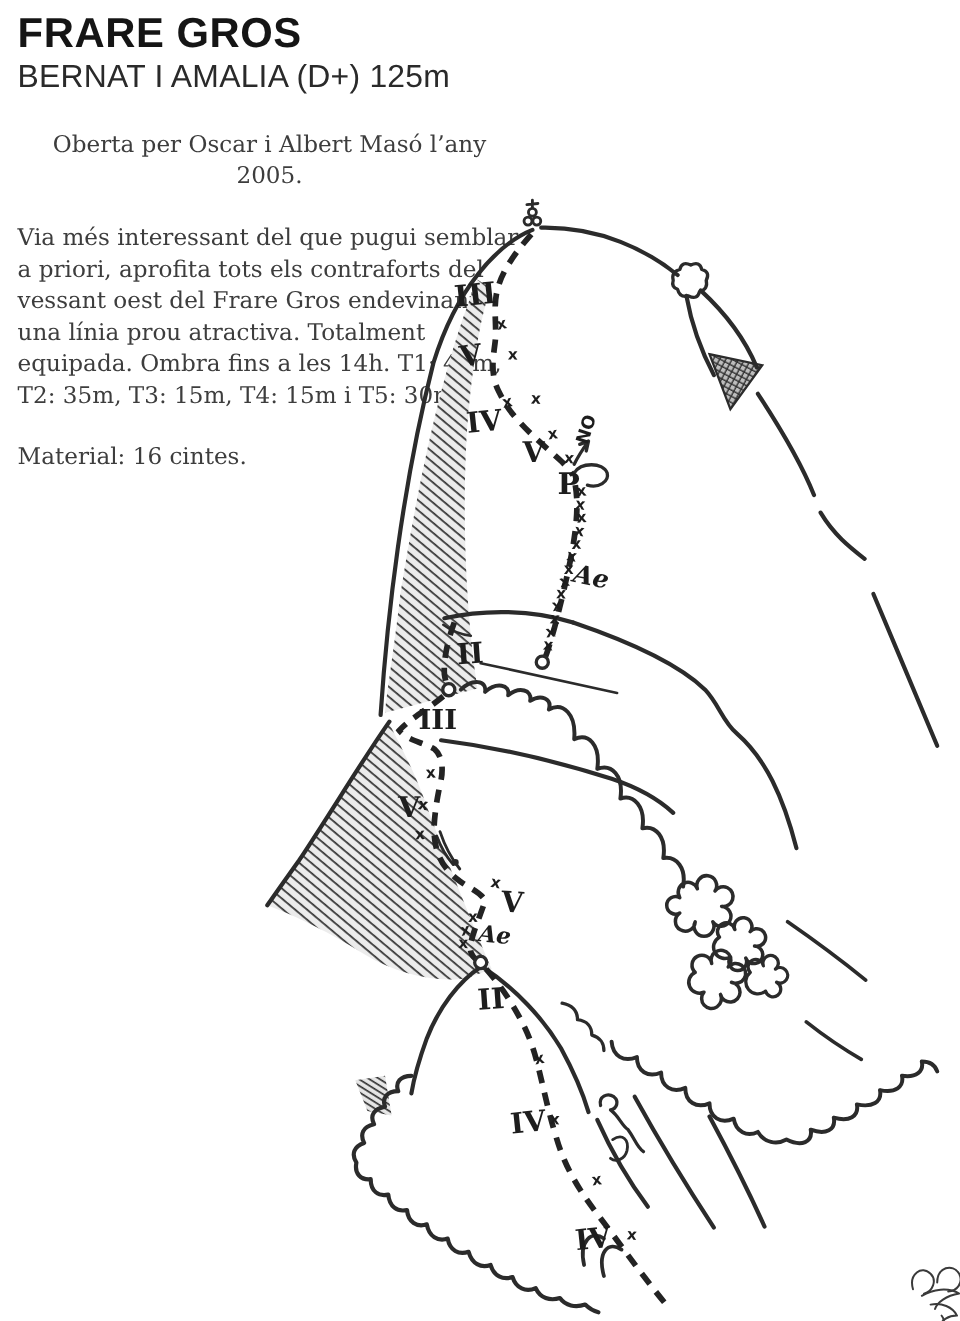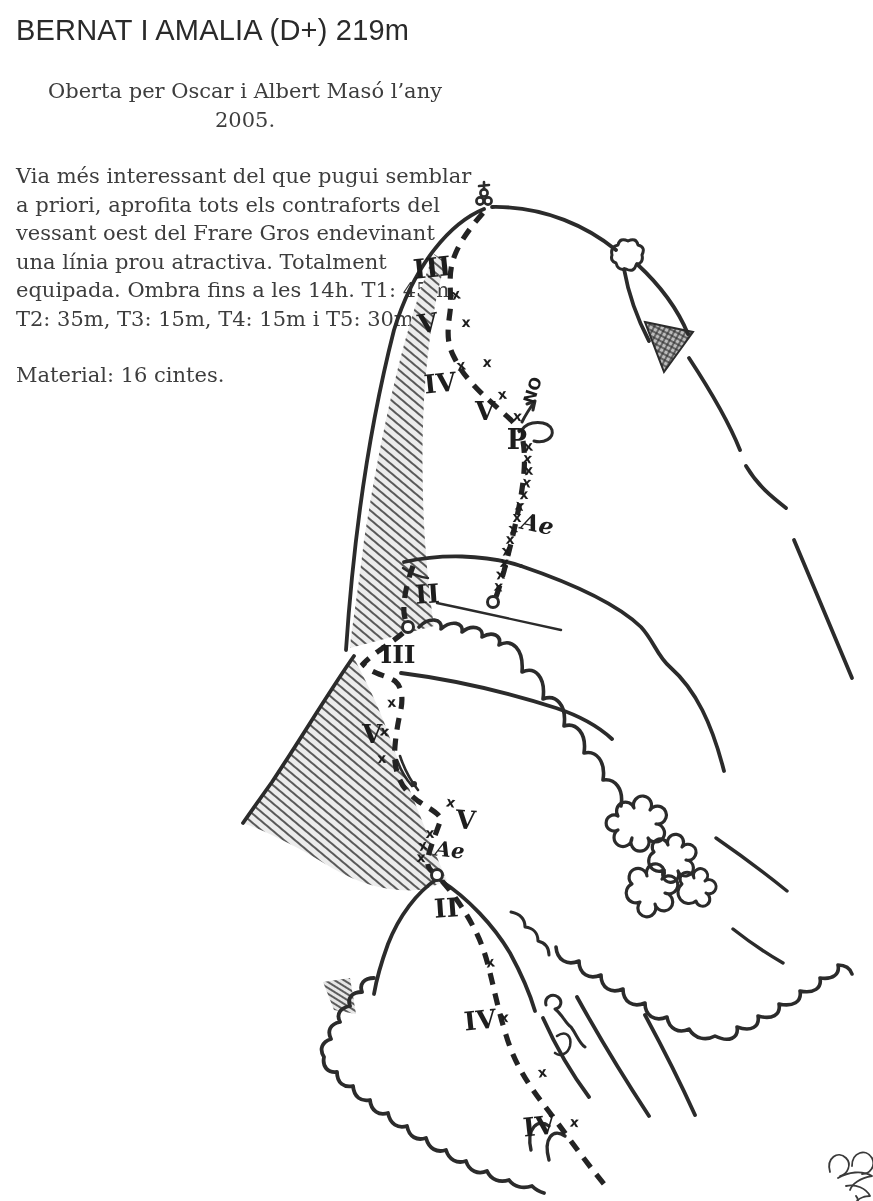--- a/index.html
+++ b/index.html
@@ -22,21 +22,22 @@
   text.bolt{font-family:"DejaVu Sans",sans-serif;font-weight:700;fill:#1d1d1d;}
   text.dir{font-family:"DejaVu Sans",sans-serif;font-weight:700;fill:#1d1d1d;}
   text.anchorP{font-family:"DejaVu Serif",serif;font-weight:700;fill:#1d1d1d;}
 </style>
 </head>
 <body>
 
 <div class="page">
 
   <div class="textcol">
-    <div class="subtitle">BERNAT I AMALIA (D+) 219m</div>
+    <div class="title">FRARE GROS</div>
+    <div class="subtitle">BERNAT I AMALIA (D+) 125m</div>
     <div class="body-text p1">Oberta per Oscar i Albert Masó l’any 2005.</div>
     <div class="body-text p2">Via més interessant del que pugui semblar
 a priori, aprofita tots els contraforts del
 vessant oest del Frare Gros endevinant
 una línia prou atractiva. Totalment
 equipada. Ombra fins a les 14h. T1: 45m,
 T2: 35m, T3: 15m, T4: 15m i T5: 30m.</div>
     <div class="body-text p3">Material: 16 cintes.</div>
   </div>
 

